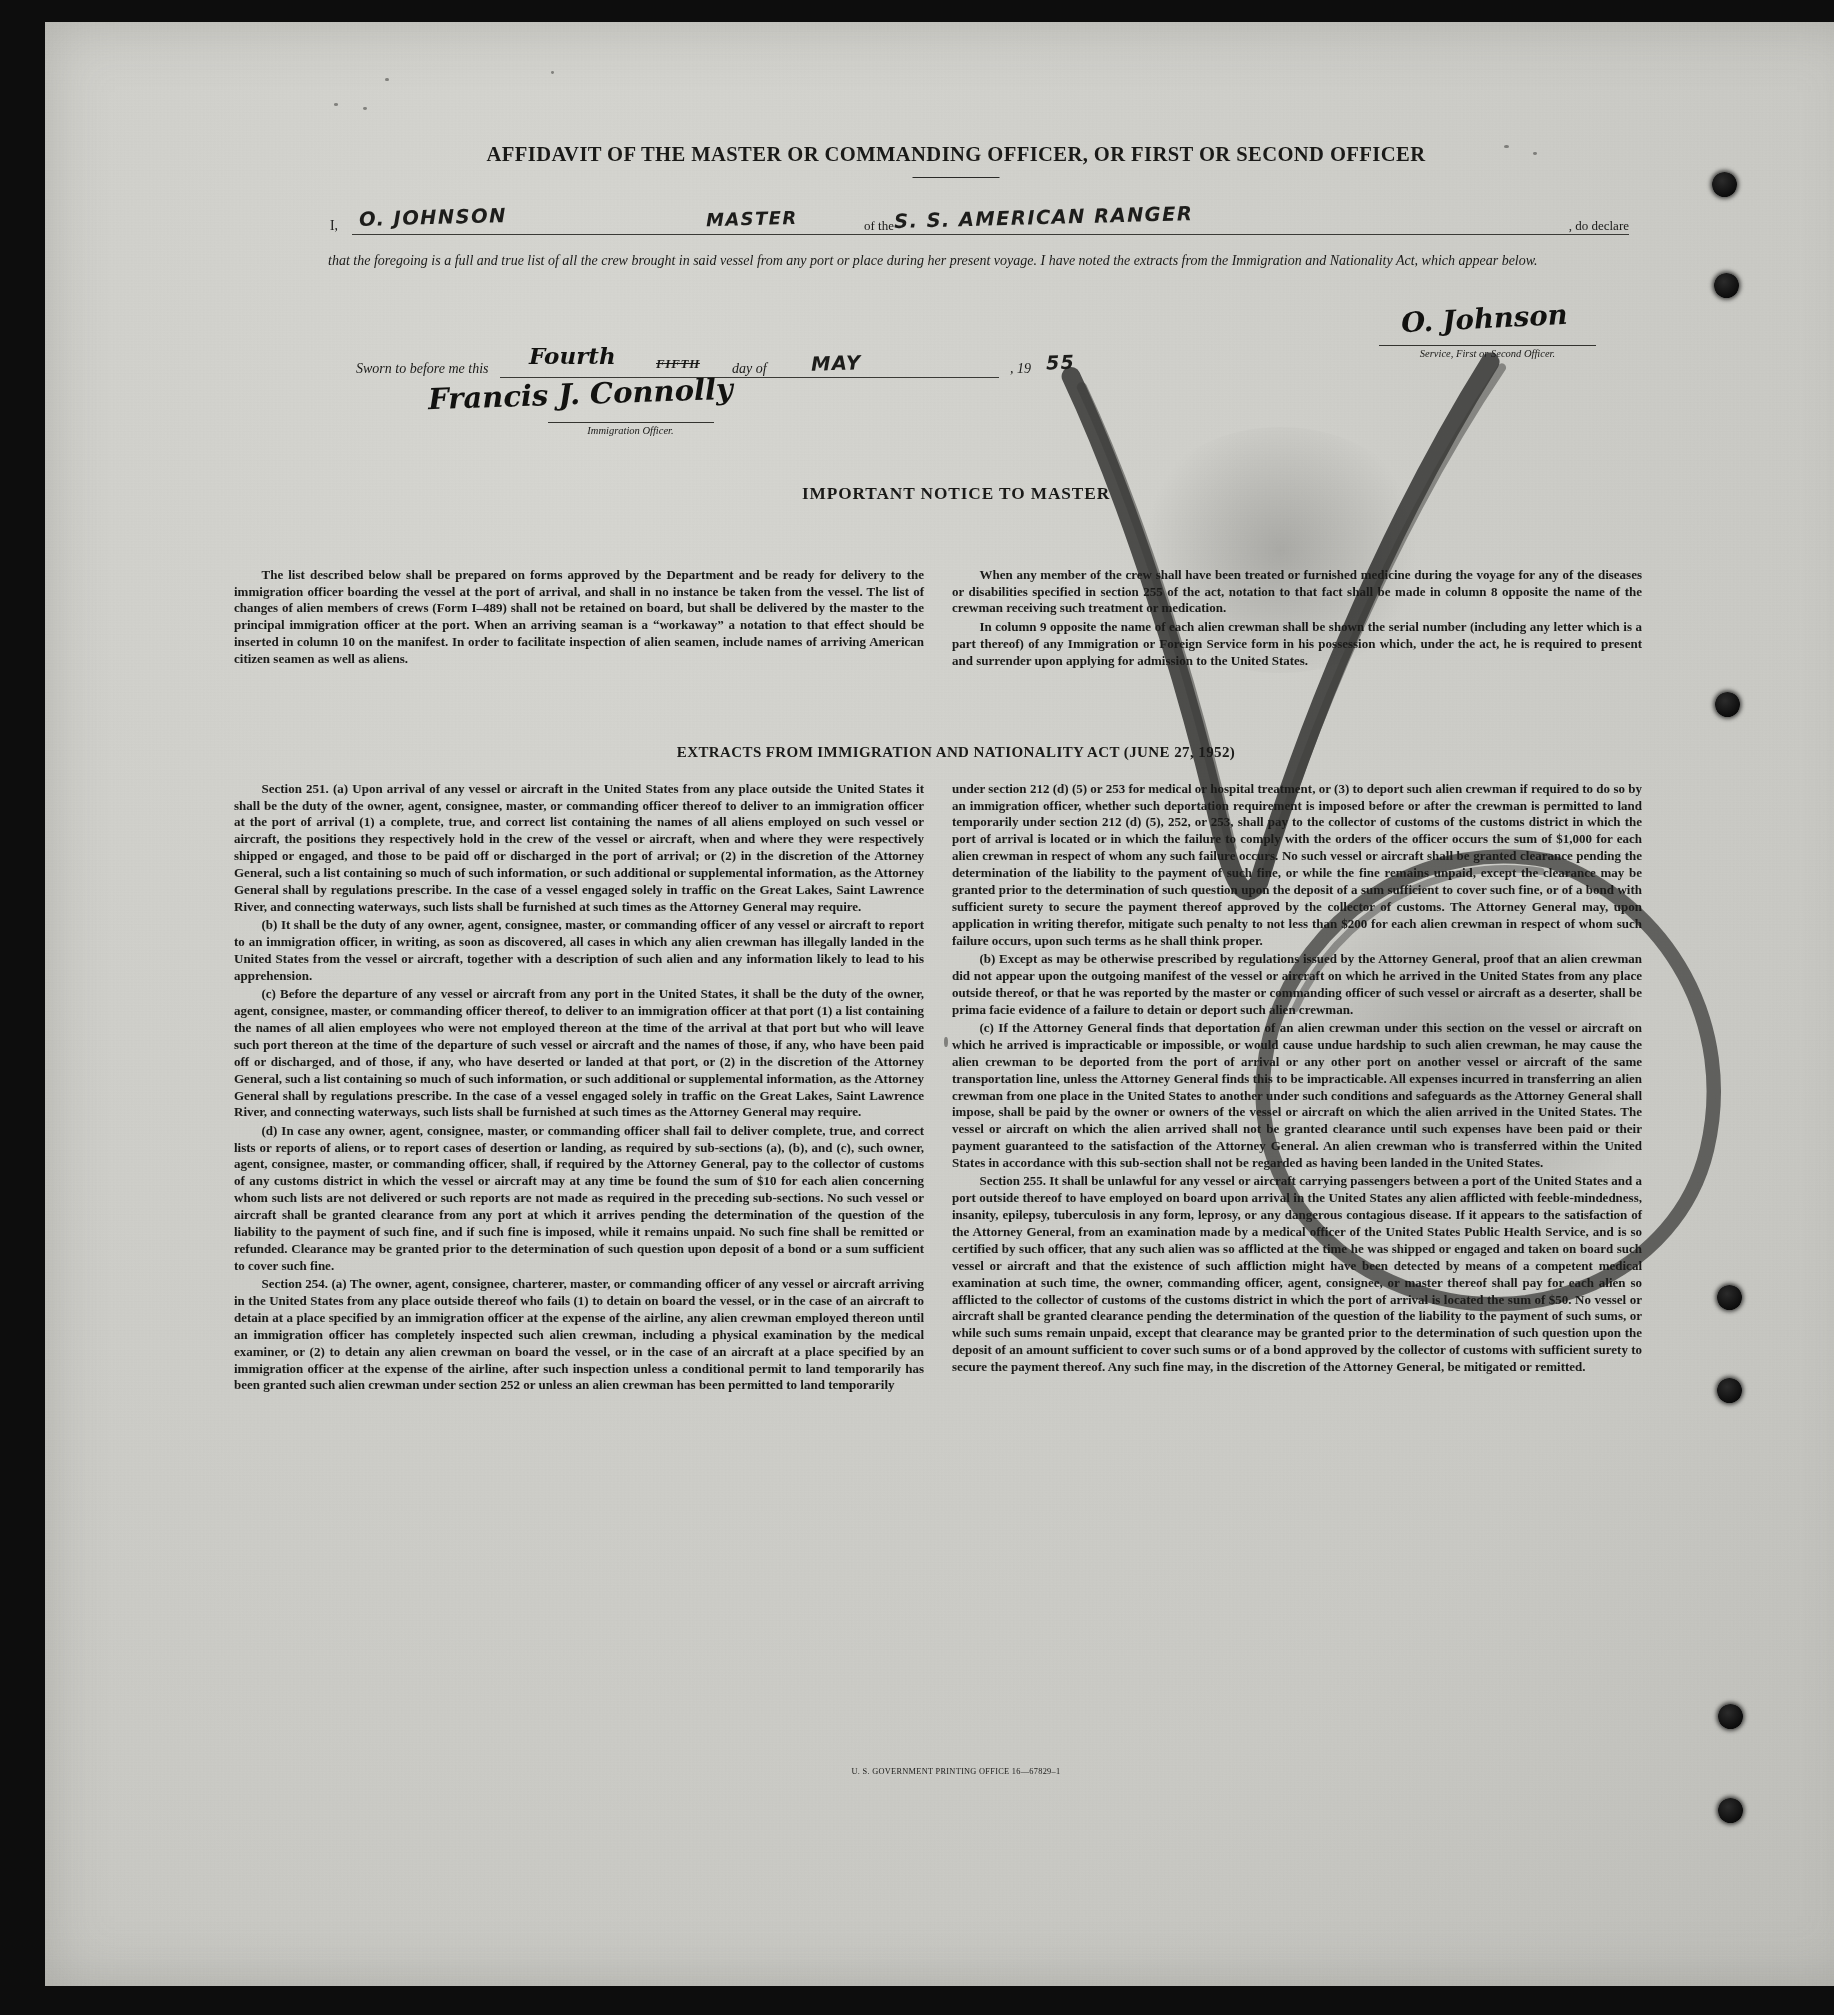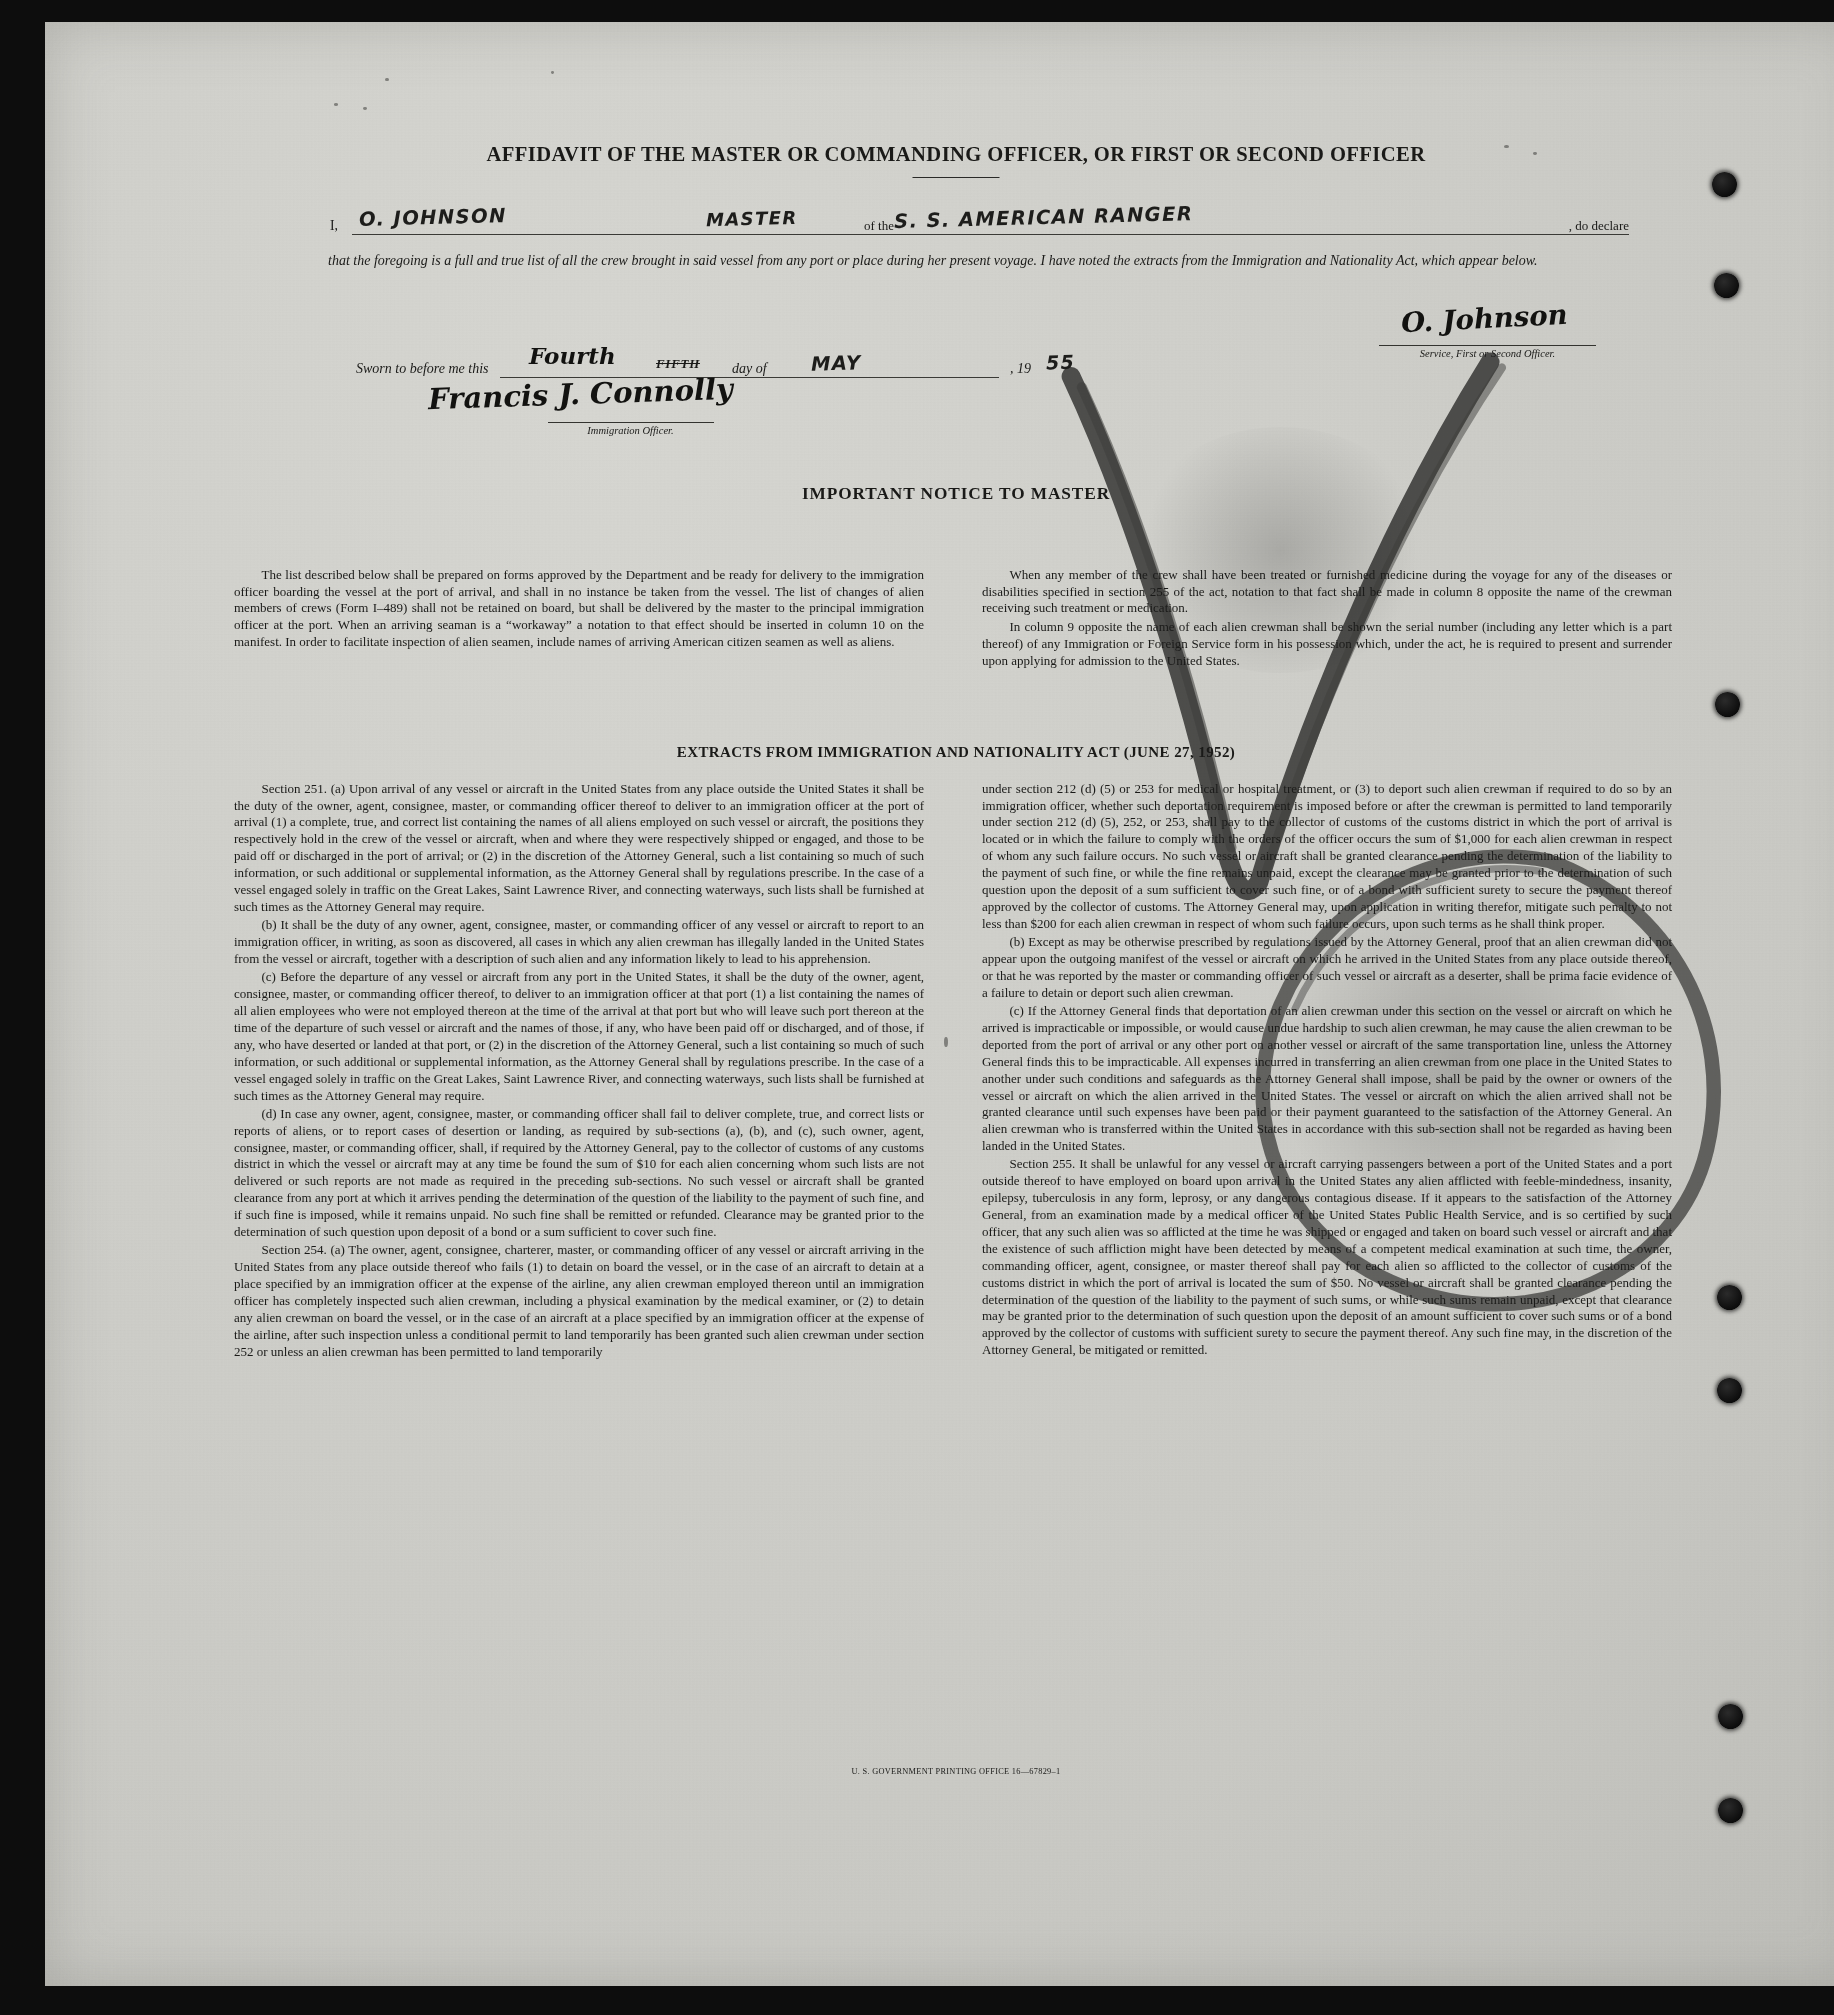--- a/index.html
+++ b/index.html
@@ -163,21 +163,22 @@
     text-align: center;
     font-weight: bold;
     font-size: 15px;
     letter-spacing: 0.4px;
   }
 
   
   .cols {
     position: absolute;
     display: flex;
-    gap: 58px;
+    gap: 28px;
+    font-weight: bold;
   }
   .col { width: 690px; }
   .col p {
     margin: 0 0 1.4px 0;
     text-indent: 27.5px;
     font-size: 13px;
     line-height: 1.30;
     text-align: justify;
     font-family: "Liberation Serif", serif;
   }

